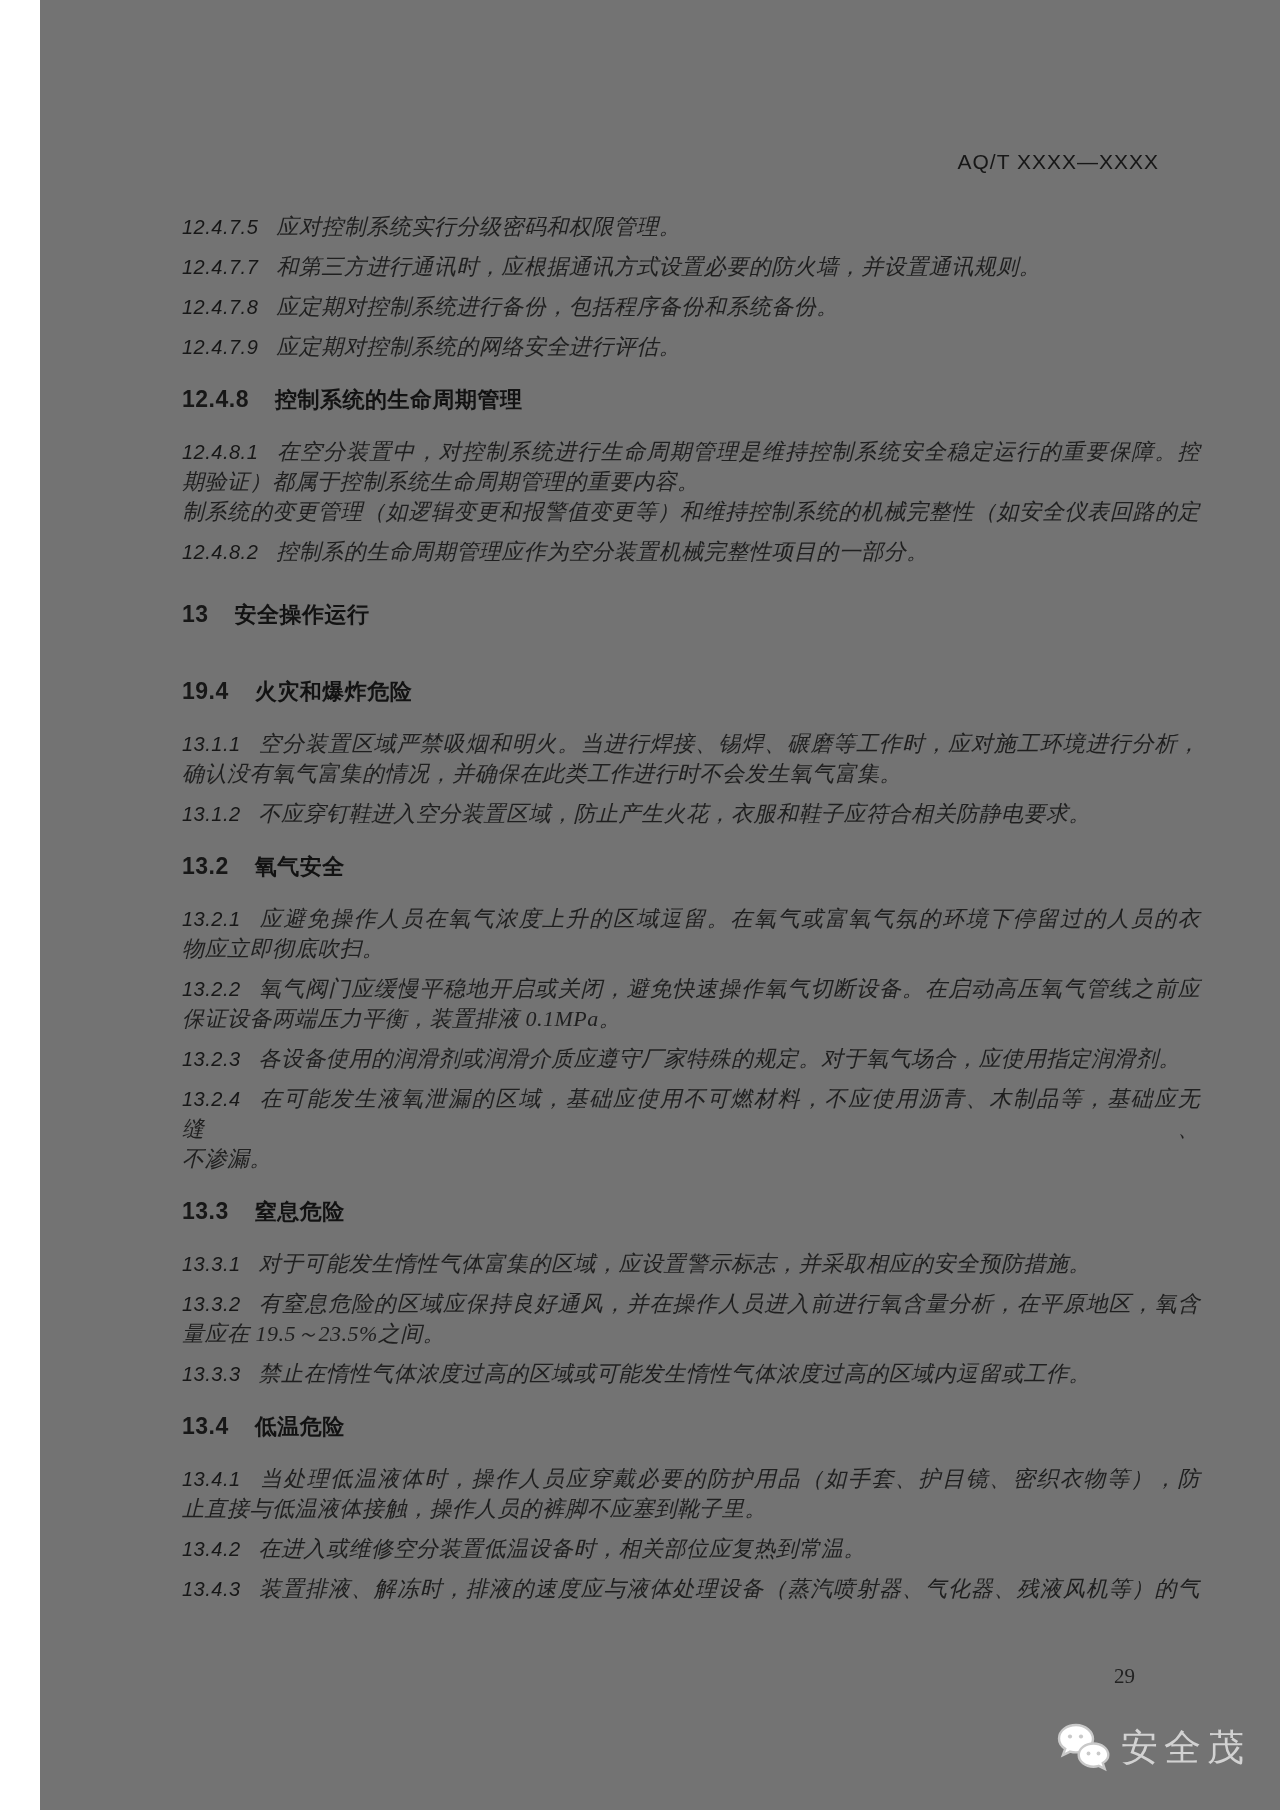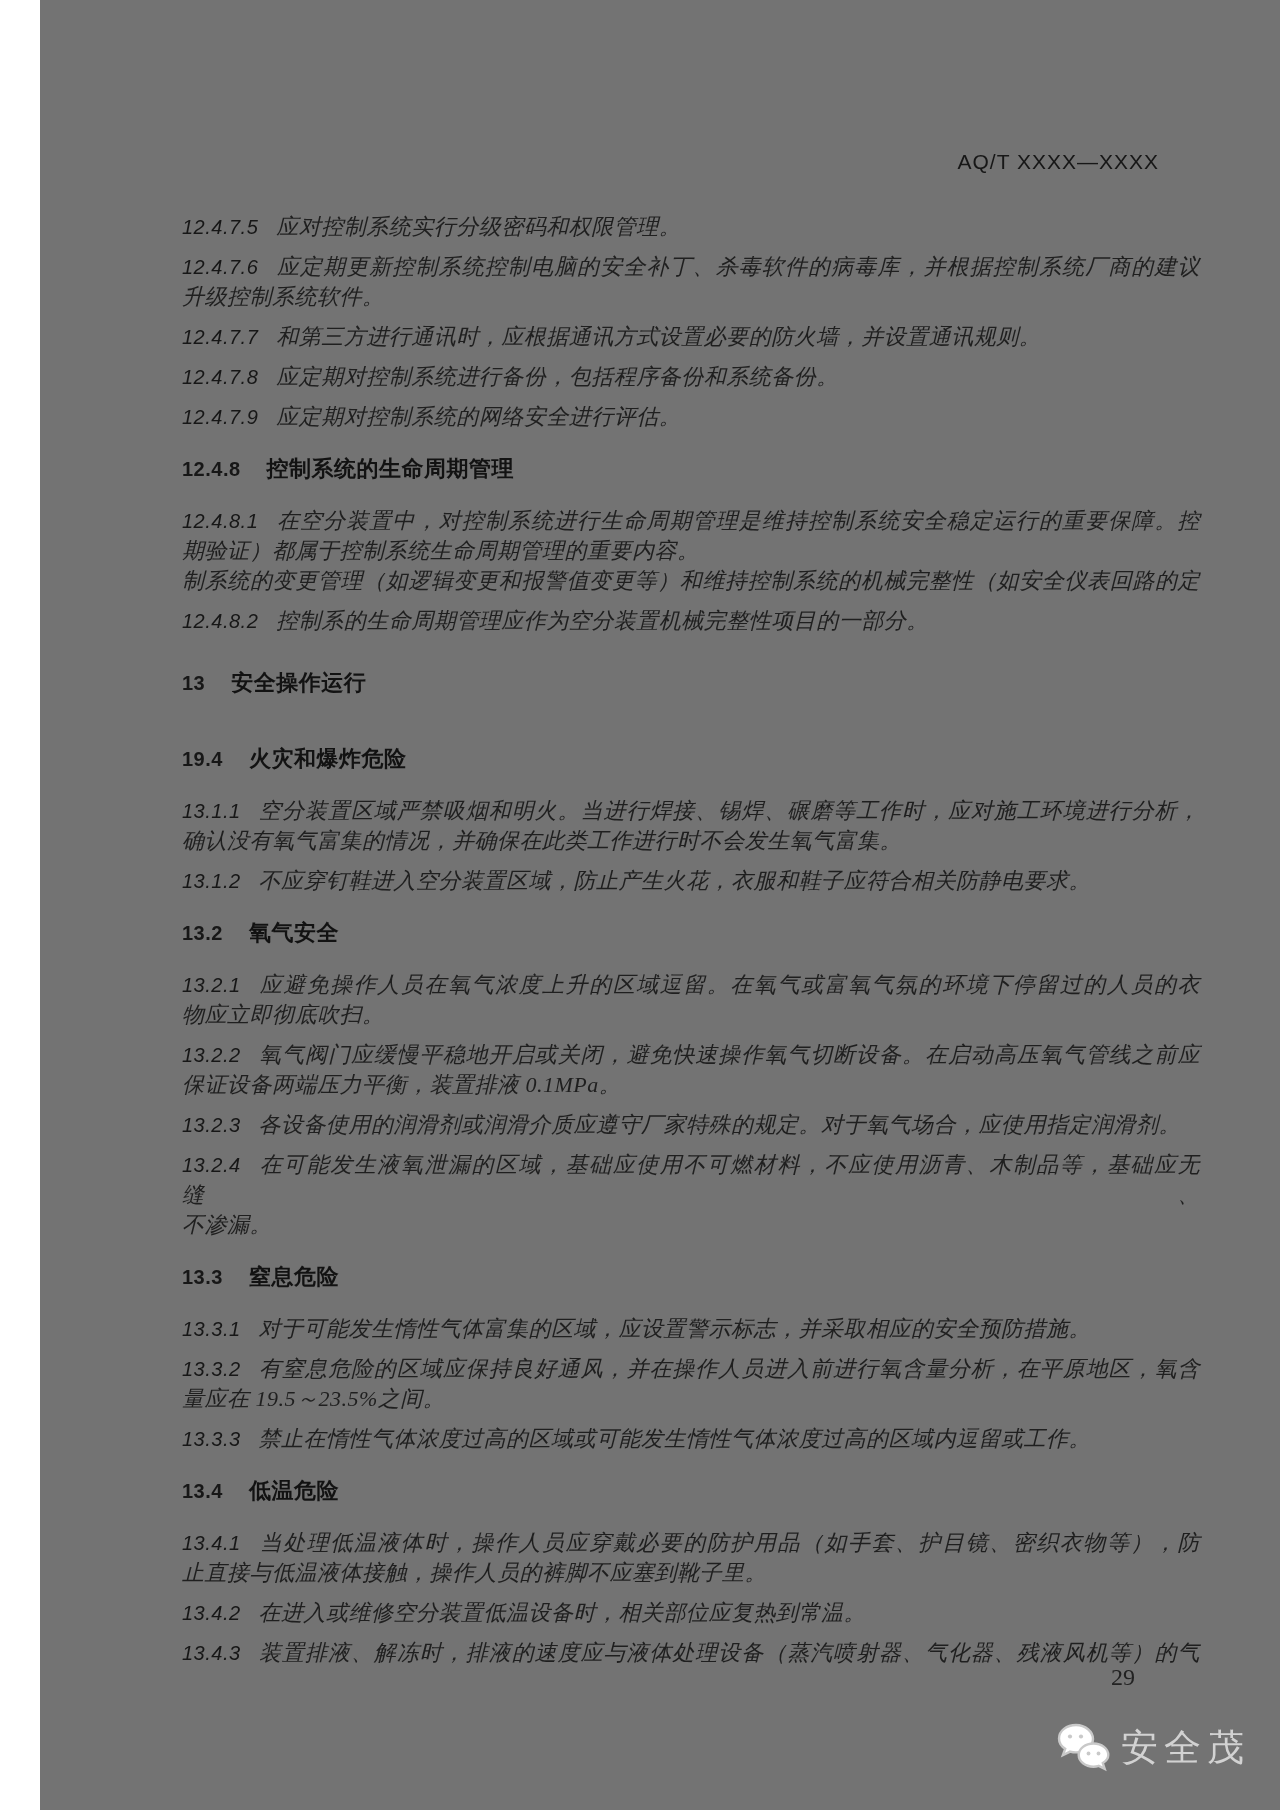--- a/index.html
+++ b/index.html
@@ -28,25 +28,25 @@
   .num{
     font-family:"Liberation Sans","DejaVu Sans",sans-serif;
     font-size:20px;letter-spacing:0.5px;margin-right:18px;color:#171717;
   }
   .h1,.h2{
     font-family:"Liberation Sans","DejaVu Sans",sans-serif;
     font-weight:700;font-size:22px;letter-spacing:0.5px;color:#121212;
   }
   .h2{margin:22px 0 22px 0;}
   .h1{margin:32px 0 46px 0;}
-  .h1 .num,.h2 .num{font-weight:700;font-size:20px;margin-right:26px;}
+  .h1 .num,.h2 .num{font-weight:700;font-size:23px;margin-right:26px;}
   .page-number{
     position:absolute;top:1664px;right:145px;
     font-family:"Liberation Serif","DejaVu Serif",serif;
-    font-size:24px;color:#222;
+    font-size:21px;color:#222;
   }
   .watermark{
     position:absolute;top:1722px;right:30px;
     display:flex;align-items:center;gap:10px;
     user-select:none;
   }
   .watermark-text{
     font-family:"Liberation Sans","DejaVu Sans",sans-serif;
     font-size:37px;letter-spacing:6px;color:#d2d2d2;font-weight:400;
   }
@@ -56,24 +56,20 @@
 
 <div class="page">
 
   <div class="doc-header">
     <span>AQ/T XXXX—XXXX</span>
   </div>
 
   <div class="content" id="content">
       <div class="clause">
         <div class="line"><span class="num">12.4.7.5</span><span>应对控制系统实行分级密码和权限管理。</span></div>
-      </div>
-      <div class="clause">
-        <div class="line fill"><span class="num">12.4.7.6</span><span>应定期更新控制系统控制电脑的安全补丁、杀毒软件的病毒库，并根据控制系统厂商的建议</span></div>
-        <div class="line"><span>升级控制系统软件。</span></div>
       </div>
       <div class="clause">
         <div class="line"><span class="num">12.4.7.7</span><span>和第三方进行通讯时，应根据通讯方式设置必要的防火墙，并设置通讯规则。</span></div>
       </div>
       <div class="clause">
         <div class="line"><span class="num">12.4.7.8</span><span>应定期对控制系统进行备份，包括程序备份和系统备份。</span></div>
       </div>
       <div class="clause">
         <div class="line"><span class="num">12.4.7.9</span><span>应定期对控制系统的网络安全进行评估。</span></div>
       </div>

